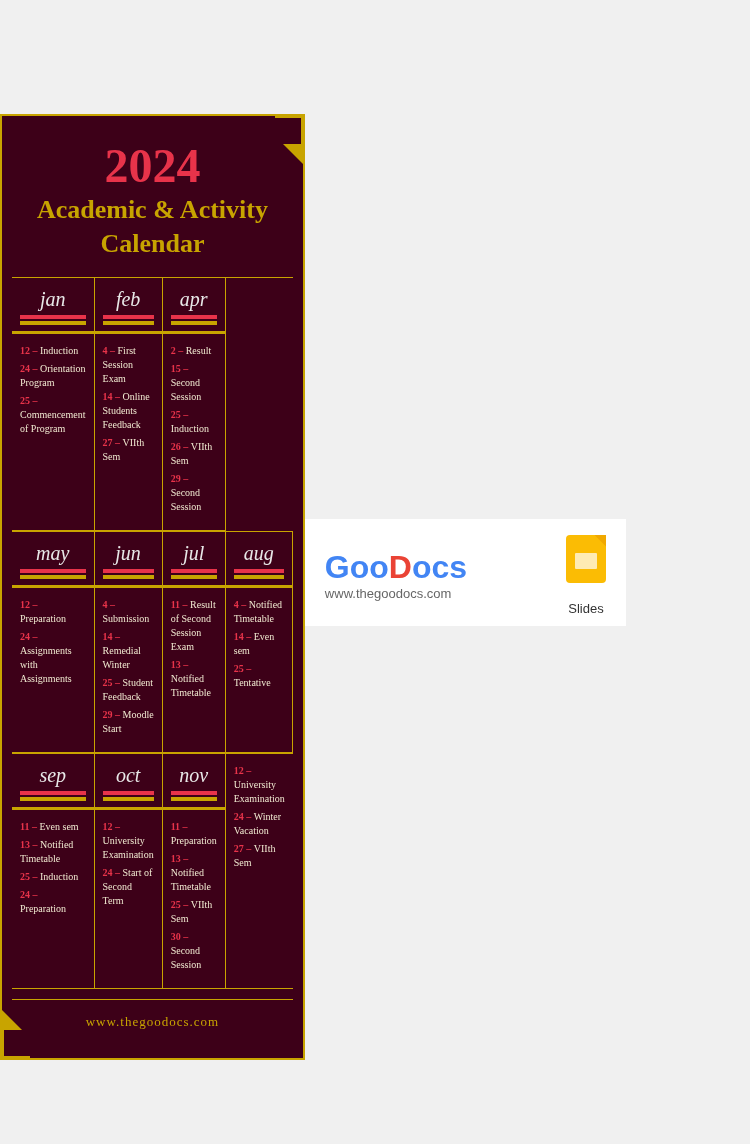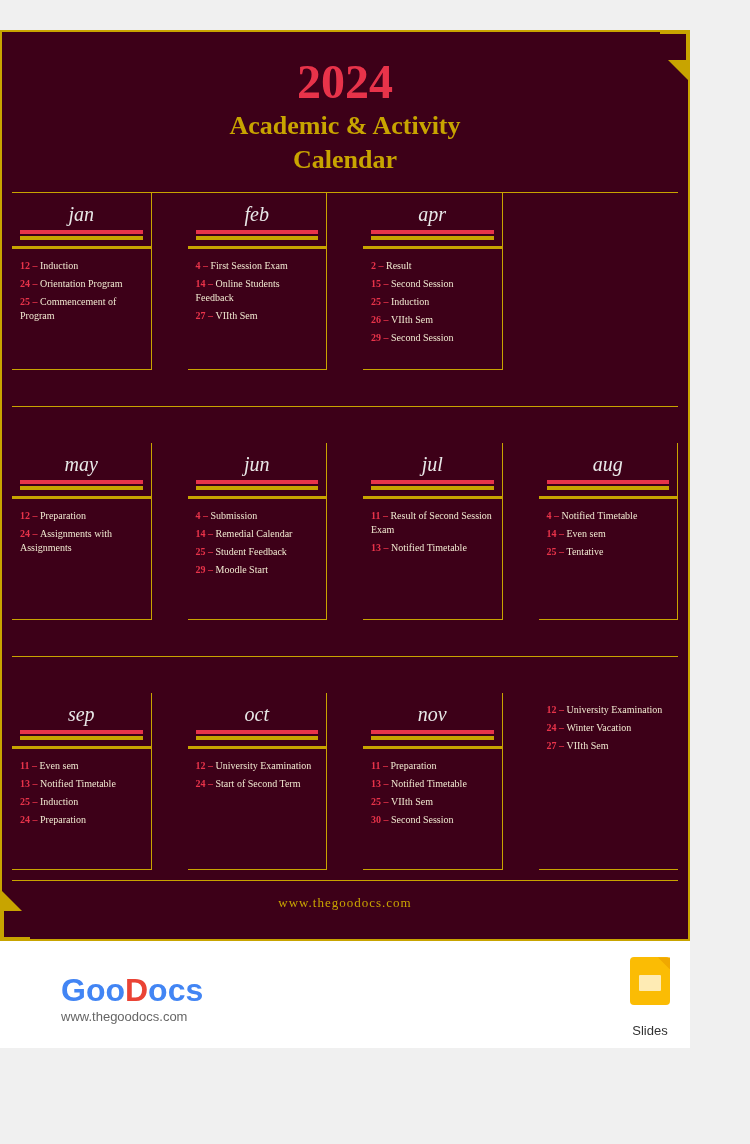--- a/index.html
+++ b/index.html
@@ -6,21 +6,21 @@
     body {
       background: #f0f0f0;
       font-family: Georgia, 'Times New Roman', serif;
       width: 750px;
     }
 
     .page-wrapper {
       width: 626px;
       min-height: 1144px;
       display: flex;
-      flex-direction: column;
+      flex-direction: row;
       align-items: center;
       background: #f0f0f0;
     }
 
     .calendar-card {
       width: 690px;
       margin: 30px auto 0 auto;
       background: #3d0018;
       border: 2px solid #c8a400;
       position: relative;
@@ -80,21 +80,20 @@
       font-family: Georgia, serif;
       line-height: 1.3;
       text-align: center;
     }
 
     .calendar-grid {
       display: grid;
       grid-template-columns: 1fr 1fr 1fr 1fr;
       border-top: 1px solid #c8a400;
       margin: 0 10px;
-      gap: 36px;
     }
 
     .month-col {
       border-right: 1px solid #c8a400;
       border-bottom: 1px solid #c8a400;
     }
     .month-col:last-child {
       border-right: none;
     }
 
@@ -171,21 +170,20 @@
       padding: 16px 20px 10px 20px;
       display: flex;
       justify-content: space-between;
       align-items: center;
       background: white;
     }
 
     .brand-left {
       display: flex;
       flex-direction: column;
-      margin-left: 41px;
     }
 
     .brand-logo {
       font-size: 32px;
       font-weight: bold;
       font-family: Arial, sans-serif;
     }
 
     .brand-logo-goo {
       color: #4285f4;
@@ -317,21 +315,21 @@
           </div>
         </div>
         <div class="month-col">
           <div class="month-header">
             <div class="month-name">jun</div>
             <div class="month-accent-bar"></div>
             <div class="month-accent-bar-yellow"></div>
           </div>
           <div class="month-events">
             <div class="event-item"><span class="event-date">4</span><span class="event-separator"> – </span><span>Submission</span></div>
-            <div class="event-item"><span class="event-date">14</span><span class="event-separator"> – </span><span>Remedial Calendar</span></div>
+            <div class="event-item"><span class="event-date">14</span><span class="event-separator"> – </span><span>Remedial Winter</span></div>
             <div class="event-item"><span class="event-date">25</span><span class="event-separator"> – </span><span>Student Feedback</span></div>
             <div class="event-item"><span class="event-date">29</span><span class="event-separator"> – </span><span>Moodle Start</span></div>
           </div>
         </div>
         <div class="month-col">
           <div class="month-header">
             <div class="month-name">jul</div>
             <div class="month-accent-bar"></div>
             <div class="month-accent-bar-yellow"></div>
           </div>

